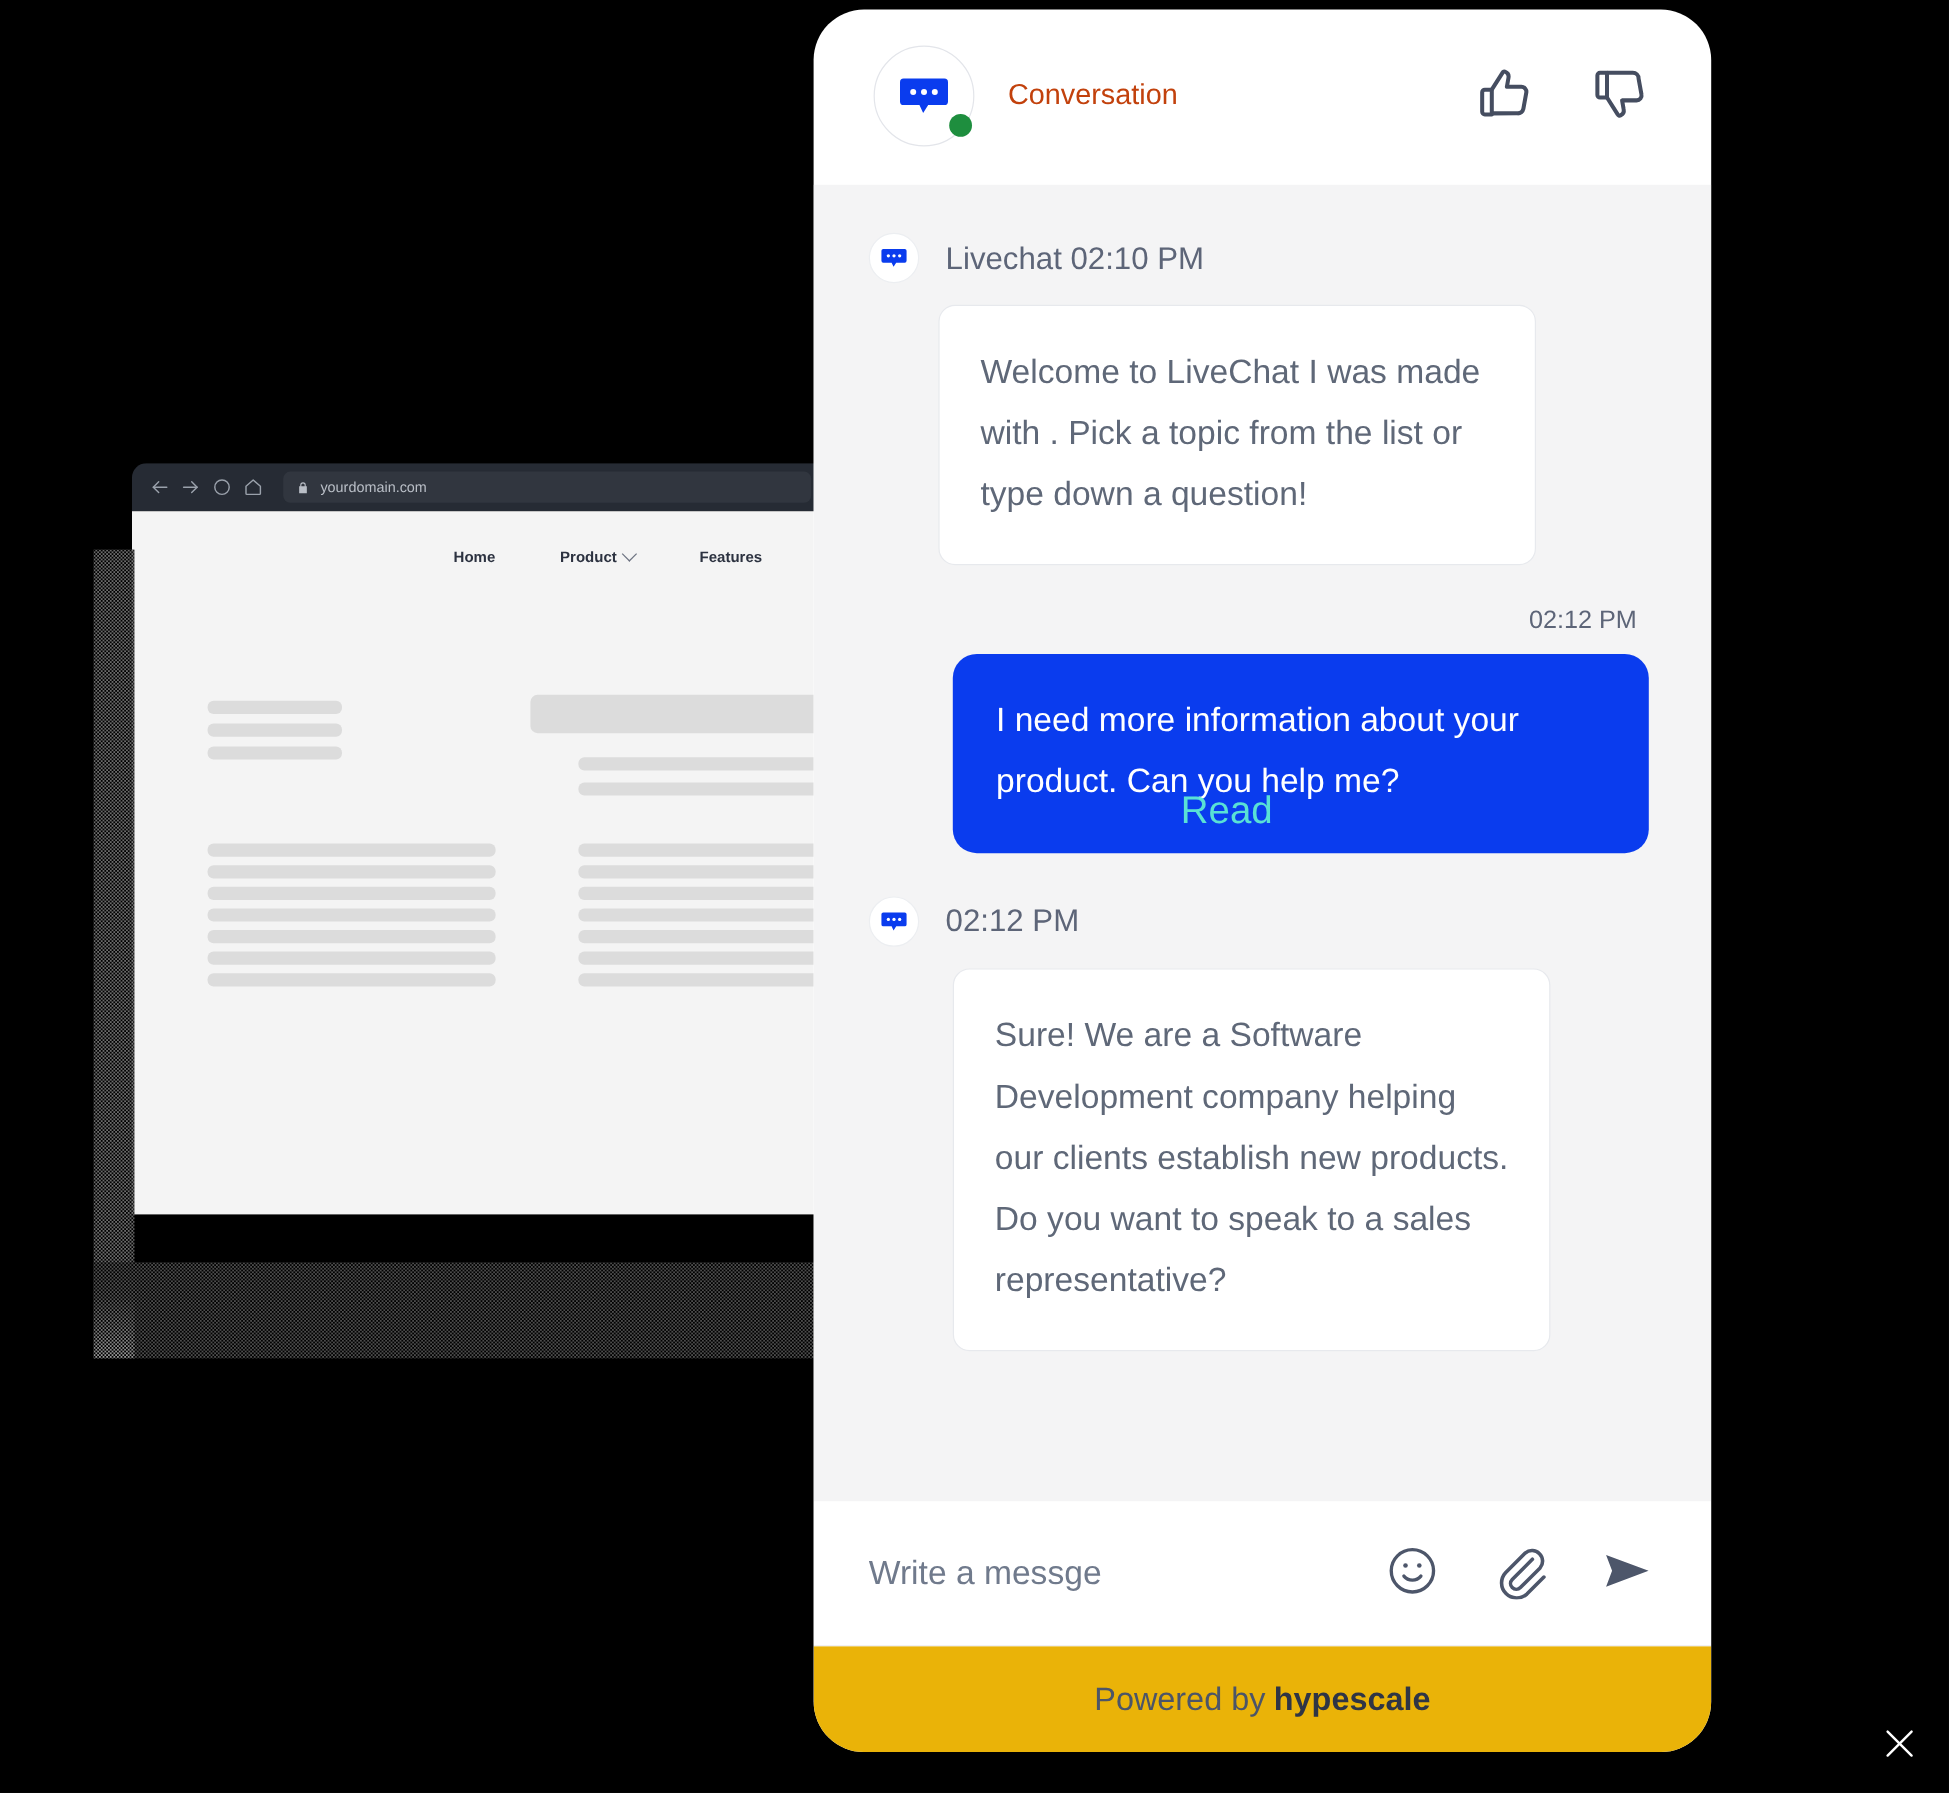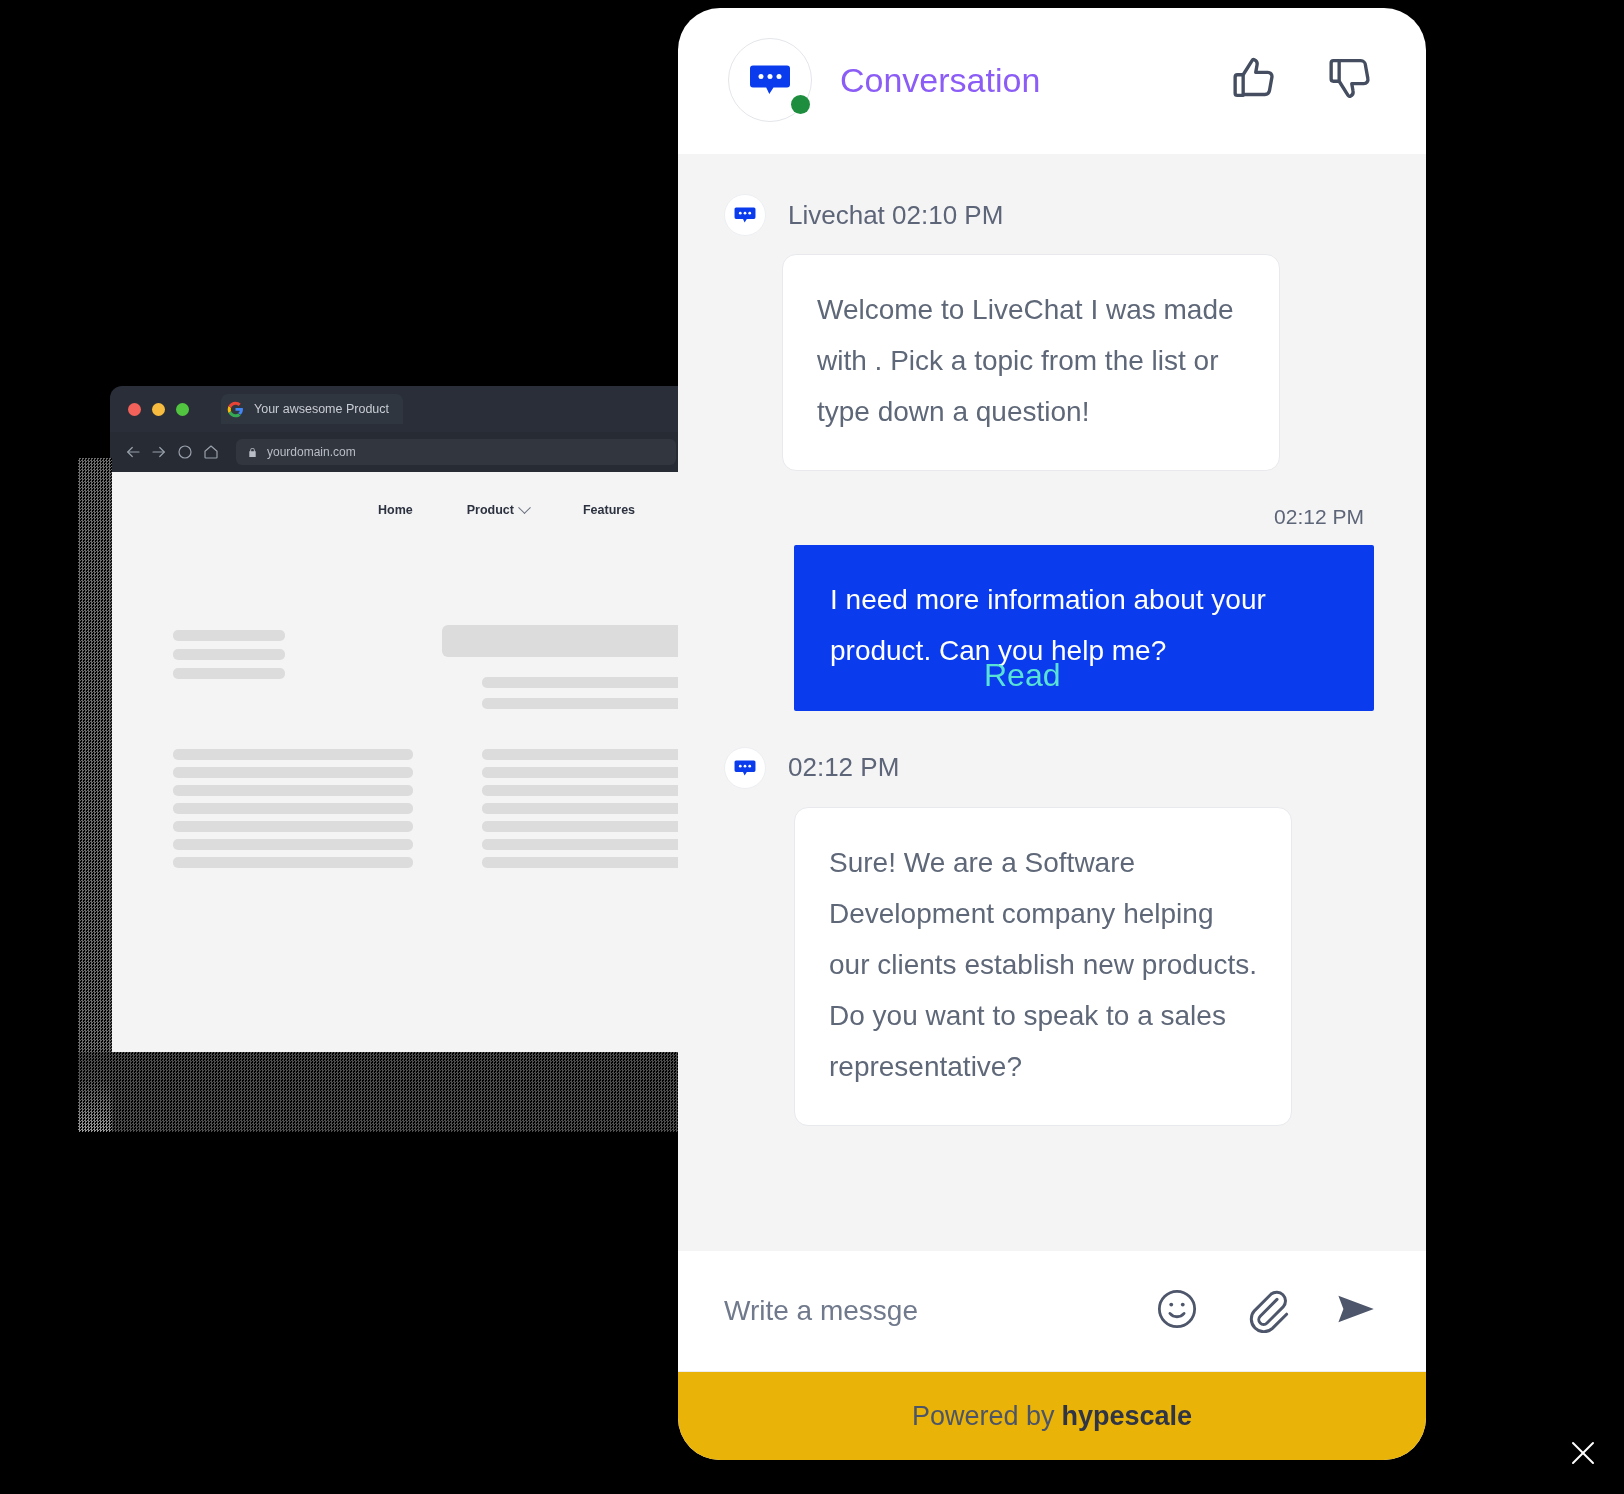--- a/index.html
+++ b/index.html
@@ -101,21 +101,21 @@
   .avatar {
     width: 84px; height: 84px; border-radius: 50%;
     border: 1.5px solid #e3e5ea; background: #fff;
     display: flex; align-items: center; justify-content: center; position: relative; flex: 0 0 auto;
   }
   .bubble-glyph { width: 42px; height: 42px; }
   .online-dot {
     position: absolute; right: 1px; bottom: 7px;
     width: 19px; height: 19px; border-radius: 50%; background: #1e8e3e;
   }
-  .conv-label { font-size: 34px; color: #8b5cf6; flex: 1; }
+  .conv-label { font-size: 24px; color: #c2410c; flex: 1; }
   .react-icons { display: flex; gap: 44px; align-items: center; }
   .react-icons svg { width: 52px; height: 52px; color: #454d60; }
 
   .chat-body {
     flex: 1; background: #f4f4f5; padding: 40px 52px 10px 46px;
     overflow: hidden; position: relative;
   }
   .msg-meta { display: flex; align-items: center; gap: 22px; }
   .meta-avatar {
     width: 42px; height: 42px; border-radius: 50%; background: #fff;
@@ -127,21 +127,21 @@
     margin-left: 58px; margin-top: 18px; background: #fff;
     border: 1px solid #e7e9ed; border-radius: 14px;
     padding: 30px 34px 32px 34px;
     font-size: 28px; line-height: 1.82; color: #5f6878;
   }
   .bot-bubble.b1 { max-width: 498px; }
   .bot-bubble.b2 { margin-left: 70px; max-width: 498px; }
   .time-right { text-align: right; font-size: 21px; color: #5d6578; margin: 34px 10px 16px 0; }
   .user-bubble {
     margin-left: auto; background: #0a3cee; color: #fff;
-    border-radius: 2px; padding: 30px 34px 34px 36px;
+    border-radius: 20px; padding: 30px 34px 34px 36px;
     font-size: 28px; line-height: 1.82; max-width: 580px; position: relative;
   }
   .read-ghost {
     position: absolute; left: 190px; top: 101px;
     font-size: 32px; color: #5eead4; opacity: .95; pointer-events: none;
   }
   .msg-block2 { margin-top: 36px; }
 
   .composer {
     background: #fff; height: 120px; display: flex; align-items: center;
@@ -163,38 +163,20 @@
 
   #corner-close { position: absolute; right: 26px; bottom: 26px; width: 30px; height: 30px; color: #ffffff; }
 </style>
 </head>
 <body>
 
 <div id="stage">
 
   <div id="browser-mock">
 
-    <div class="mock-titlebar">
-      <div class="traffic">
-        <span class="dot r"></span>
-        <span class="dot y"></span>
-        <span class="dot g"></span>
-      </div>
-      <div class="tab-chip">
-        <span class="g-logo">
-          <svg viewBox="0 0 48 48" width="17" height="17">
-            <path fill="#4285F4" d="M45 24c0-1.6-.1-2.7-.4-3.9H24v7.1h12c-.2 1.9-1.5 4.7-4.4 6.6l6.7 5.2C42.2 35.3 45 30.1 45 24z"></path>
-            <path fill="#34A853" d="M24 46c5.9 0 10.9-2 14.5-5.3l-6.9-5.4C29.8 36.6 27.2 37.5 24 37.5c-5.8 0-10.7-3.8-12.5-9.1l-7.1 5.5C8 41.2 15.4 46 24 46z"></path>
-            <path fill="#FBBC05" d="M11.5 28.4c-.5-1.4-.8-2.9-.8-4.4s.3-3 .7-4.4l-7.1-5.6C2.9 17 2 20.4 2 24s.9 7 2.4 10z"></path>
-            <path fill="#EA4335" d="M24 10.5c4.1 0 6.9 1.8 8.5 3.3l6.2-6C34.9 4.3 29.9 2 24 2 15.4 2 8 6.8 4.3 13.9l7.1 5.6C13.3 14.3 18.2 10.5 24 10.5z"></path>
-          </svg>
-        </span>
-        <span class="tab-title">Your awsesome Product</span>
-      </div>
-    </div>
 
     <div class="mock-urlbar">
       <span class="navicon">
         <svg viewBox="0 0 24 24" fill="none" stroke="currentColor" stroke-width="1.6" stroke-linecap="round" stroke-linejoin="round">
             <line x1="20" y1="12" x2="5" y2="12"></line>
             <polyline points="11 18 5 12 11 6"></polyline>
           </svg>
       </span>
       <span class="navicon">
         <svg viewBox="0 0 24 24" fill="none" stroke="currentColor" stroke-width="1.6" stroke-linecap="round" stroke-linejoin="round">

